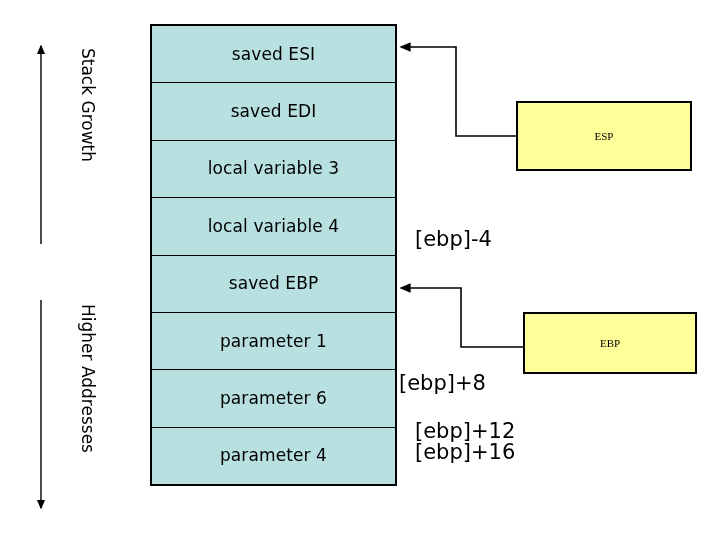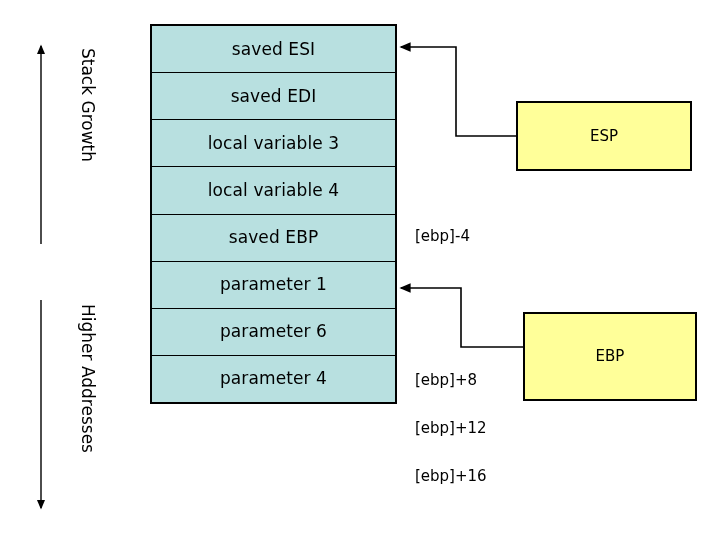--- a/index.html
+++ b/index.html
@@ -15,21 +15,21 @@
     overflow: hidden;
     font-family: "DejaVu Sans", sans-serif;
   }
 
   
   #stack-table {
     position: absolute;
     left: 150px;
     top: 24px;
     width: 247px;
-    height: 380px;
+    height: 462px;
     border: 2px solid #000000;
     box-sizing: border-box;
     display: flex;
     flex-direction: column;
     background: #b8e0e0;
   }
   .stack-row {
     flex: 1 1 0;
     display: flex;
     align-items: center;
@@ -50,39 +50,40 @@
   .reg-box {
     position: absolute;
     background: #ffff99;
     border: 2px solid #000000;
     box-sizing: border-box;
     display: flex;
     align-items: center;
     justify-content: center;
   }
   .reg-box-label {
-    font-size: 15px;
+    font-size: 11px;
     color: #000000;
     line-height: 1;
+    font-family: Liberation Serif, serif;
   }
   #esp-box { left: 516px; top: 101px; width: 176px; height: 70px; }
-  #ebp-box { left: 523px; top: 312px; width: 174px; height: 89px; }
+  #ebp-box { left: 523px; top: 312px; width: 174px; height: 62px; }
 
   
   .offset-label {
     position: absolute;
-    font-size: 15px;
+    font-size: 21px;
     color: #000000;
     line-height: 1;
     white-space: nowrap;
   }
   #offset-ebp-minus-4  { left: 415px; top: 229px; }
-  #offset-ebp-plus-8   { left: 415px; top: 373px; }
+  #offset-ebp-plus-8   { left: 399px; top: 373px; }
   #offset-ebp-plus-12  { left: 415px; top: 421px; }
-  #offset-ebp-plus-16  { left: 415px; top: 469px; }
+  #offset-ebp-plus-16  { left: 415px; top: 442px; }
 
   
   #connectors {
     position: absolute;
     left: 0; top: 0;
     width: 720px; height: 540px;
     pointer-events: none;
   }
 
   

